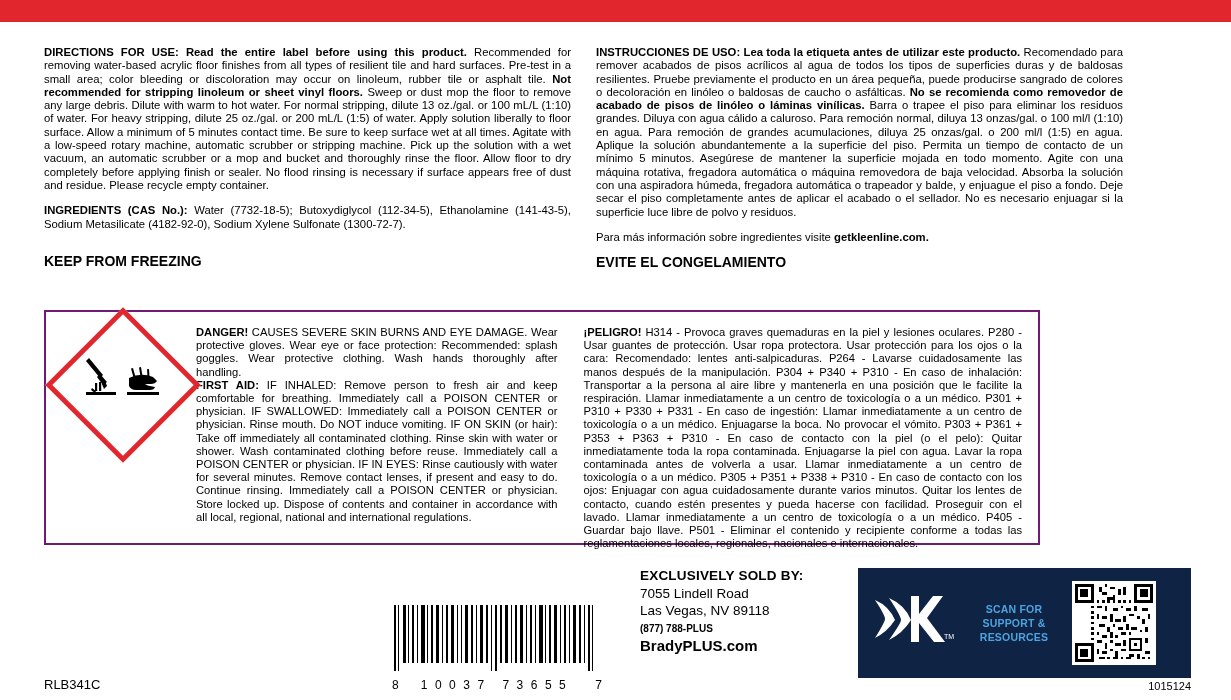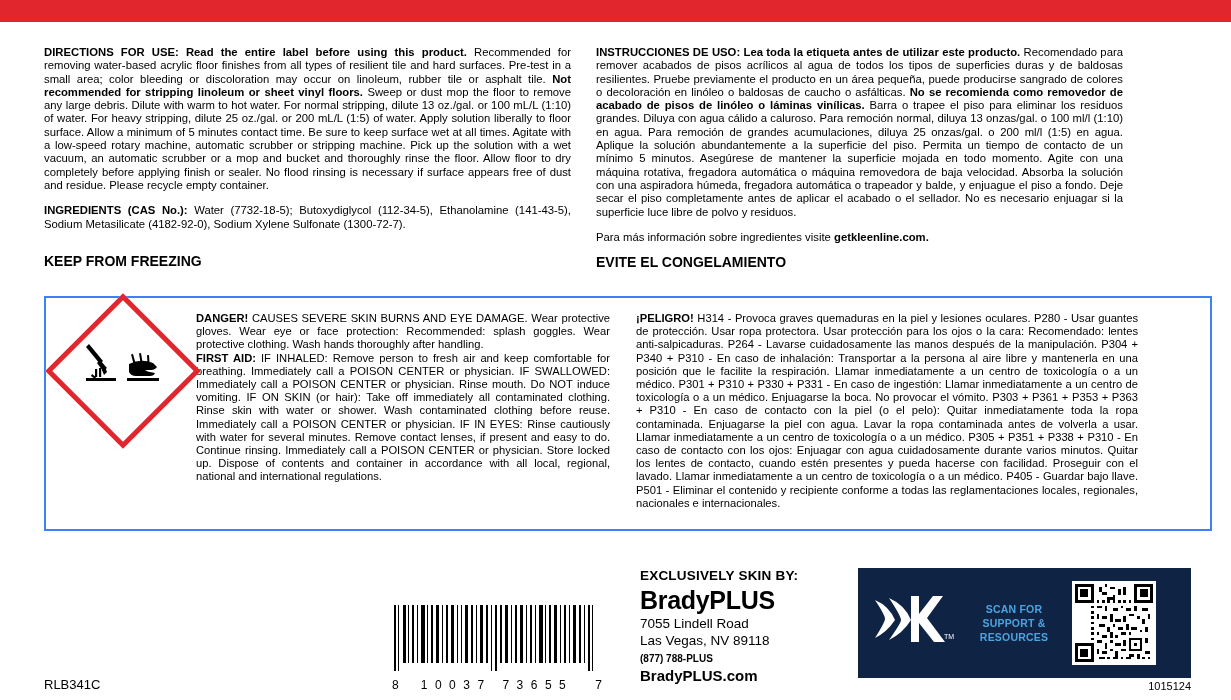--- a/index.html
+++ b/index.html
@@ -43,25 +43,25 @@
   .col-right { width: 560px; margin-left: 24px; }
   .b { font-weight: bold; }
   .para { margin: 0 0 0 0; }
   .gap-sm { height: 12px; }
   .link { font-weight: bold; }
   .keep-freezing { font-weight: bold; font-size: 14px; }
 
   
   .hazard-box {
     position: absolute;
-    top: 274px;
+    top: 288px;
     left: 44px;
-    width: 1168px;
+    width: 996px;
     height: 235px;
-    border: 2px solid #3b82f6;
+    border: 2px solid #701a75;
     background: #fff;
     display: flex;
   }
   .hazard-pictogram-wrap {
     width: 148px;
     padding: 12px 0 0 14px;
     flex: none;
   }
   .diamond-outer {
     width: 110px;
@@ -308,22 +308,21 @@
         </svg>
       </div>
       <div class="barcode-digits">
         <span class="bc-l">8</span>
         <span class="bc-mid">10037 73655</span>
         <span class="bc-r">7</span>
       </div>
     </div>
 
     <div class="sold-by">
-      <div class="label">EXCLUSIVELY SKIN BY:</div>
-      <div class="brand">BradyPLUS</div>
+      <div class="label">EXCLUSIVELY SOLD BY:</div>
       <div class="addr">7055 Lindell Road</div>
       <div class="addr">Las Vegas, NV 89118</div>
       <div class="phone">(877) 788-PLUS</div>
       <div class="web">BradyPLUS.com</div>
     </div>
 
     <div class="kleen-panel">
       <div class="kleen-logo">
         <svg width="82" height="62" viewBox="0 0 82 62">
           <g fill="#ffffff">

